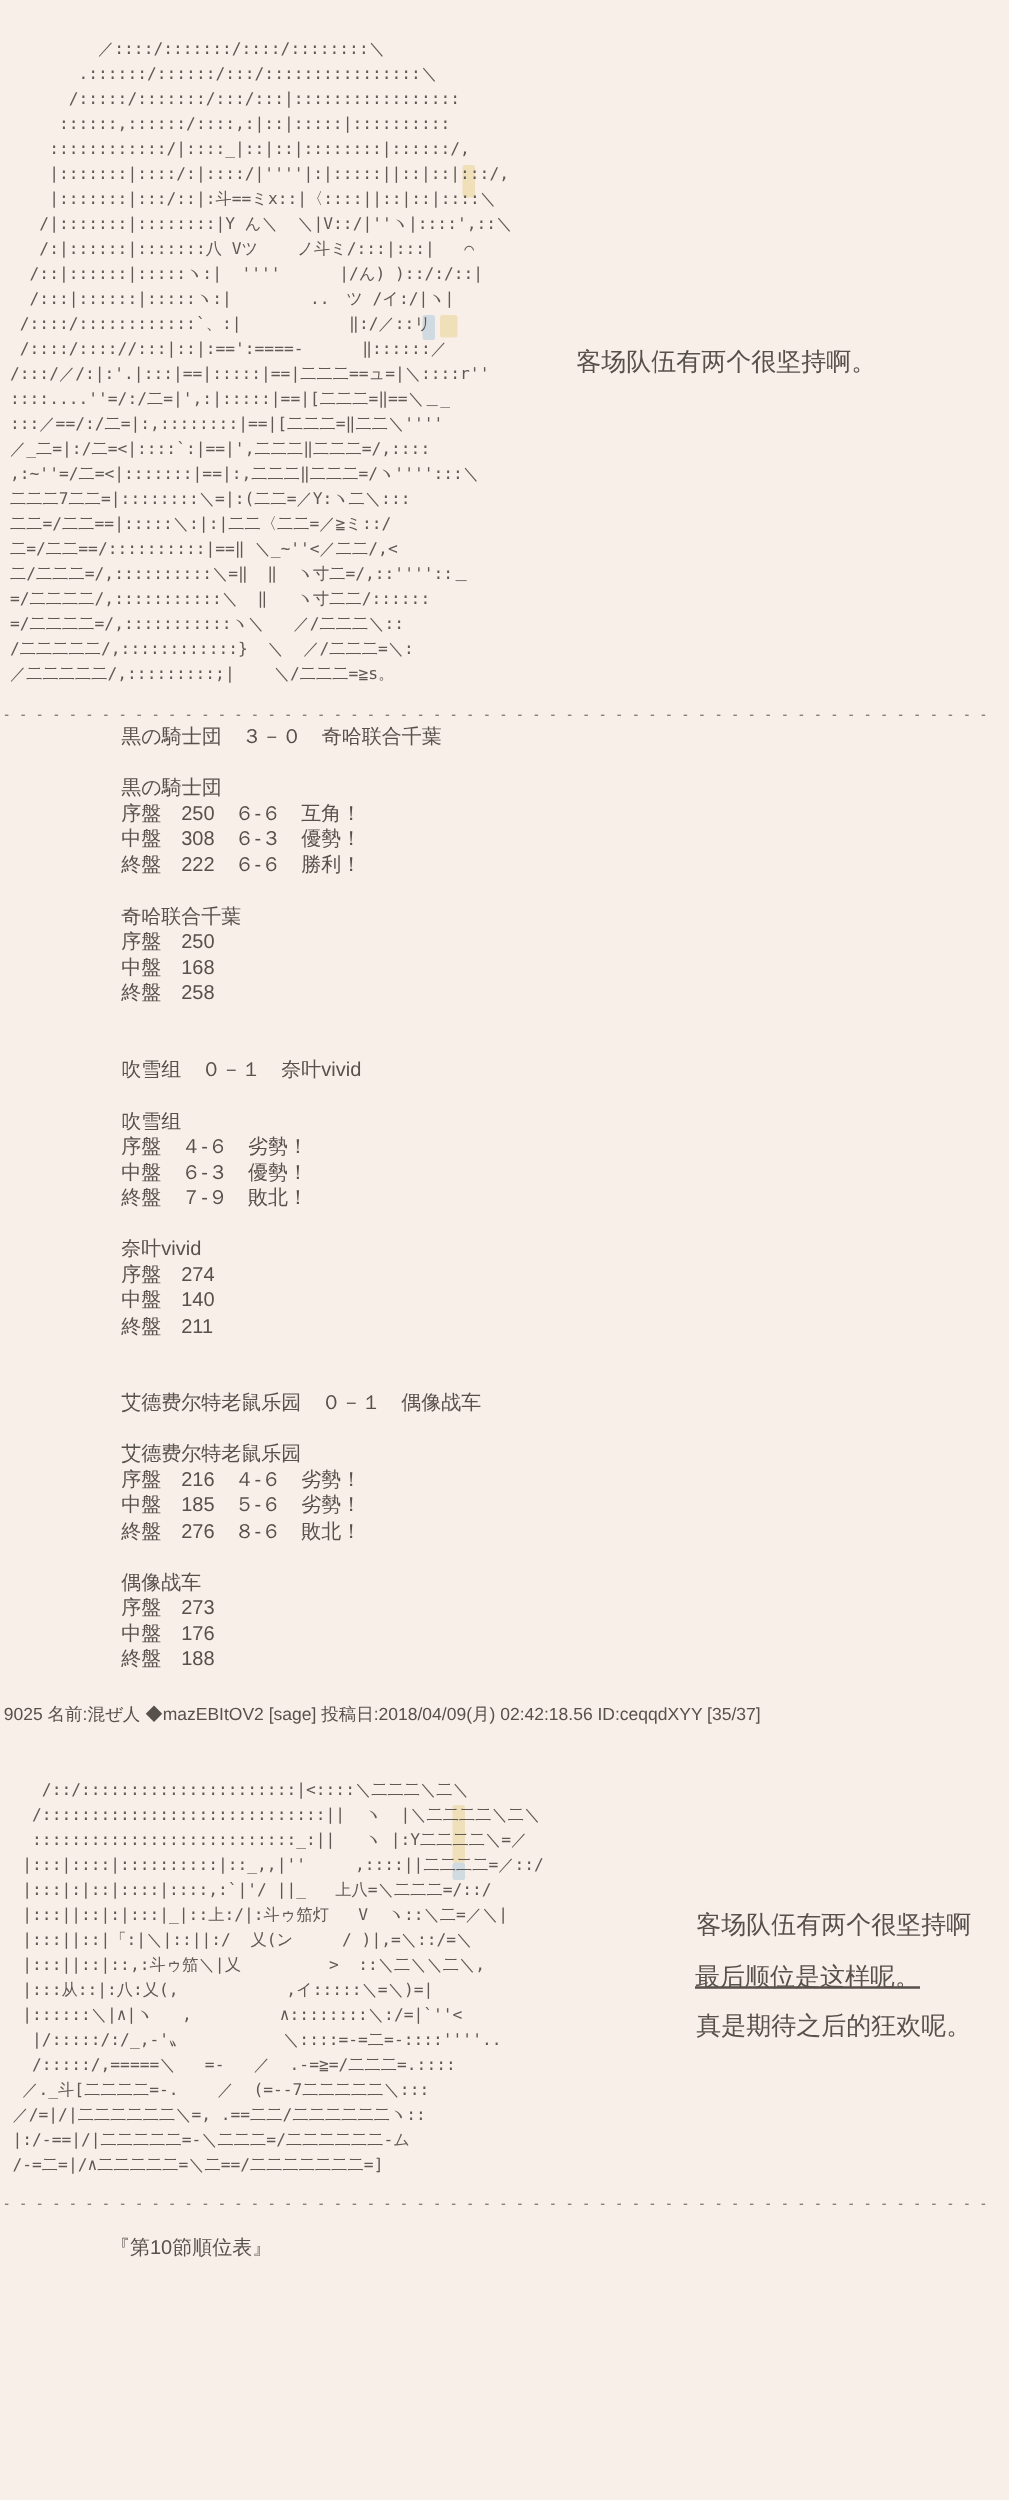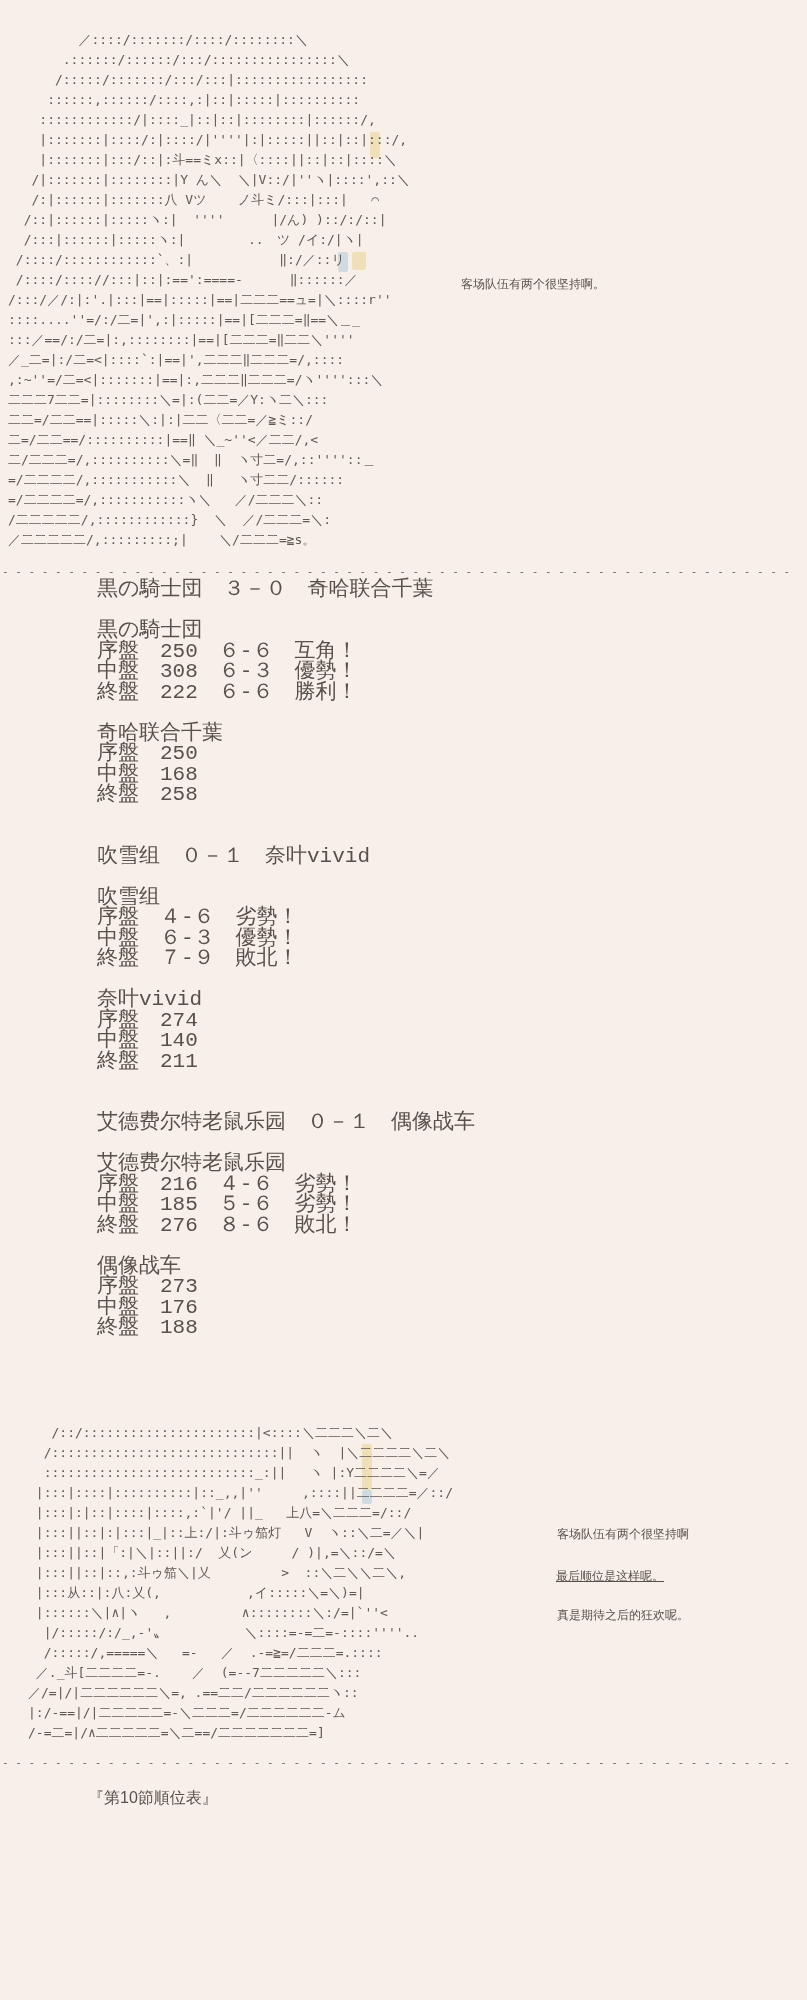--- a/index.html
+++ b/index.html
@@ -1,32 +1,32 @@
 <!DOCTYPE html>
 <html><head>
 <meta charset="utf-8">
 <style>
   html,body{margin:0;padding:0;background:#f9efe9;}
   #page{position:relative;width:807px;height:2000px;overflow:hidden;
         background:#f9efe9;color:#5b554e;font-family:"Liberation Sans",sans-serif;}
   .aa{position:absolute;margin:0;font-family:"DejaVu Sans Mono",monospace;
       font-size:13px;line-height:20px;white-space:pre;color:#5f5953;}
   #aa1{left:8px;top:30px;}
-  #aa2{left:28px;top:1423px;}
-  .speech{position:absolute;font-size:12px;white-space:nowrap;color:#57514b;}
+  #aa2{left:10px;top:1423px;}
+  .speech{position:absolute;font-size:20px;white-space:nowrap;color:#57514b;}
   #speech1{left:461px;top:276px;}
   #speech2a{left:557px;top:1526px;}
   #speech2b{left:556px;top:1568px;text-decoration:underline;}
   #speech2c{left:557px;top:1607px;}
   .sep{position:absolute;left:2px;margin:0;font-family:"DejaVu Sans Mono",monospace;
        font-size:11px;line-height:12px;white-space:pre;color:#6a645d;}
   #sep1{top:566px;}
   #sep2{top:1757px;}
-  .body-text{position:absolute;margin:0;font-size:21px;line-height:20.5px;
-             white-space:pre;color:#57514b;font-family:Liberation Mono, monospace;}
+  .body-text{position:absolute;margin:0;font-size:16px;line-height:20.5px;
+             white-space:pre;color:#57514b;font-family:Liberation Sans, sans-serif;}
   #results{left:97px;top:580px;}
   #post-header{position:absolute;left:3px;top:1363px;font-size:14px;
                white-space:nowrap;color:#57514b;}
   #standings-title{position:absolute;left:88px;top:1788px;font-size:16px;color:#57514b;}
   #standings{left:88px;top:1814px;}
   .accent{position:absolute;opacity:0.55;border-radius:2px;}
   #accent-y1{left:370px;top:132px;width:10px;height:26px;}
   #accent-b1{left:338px;top:252px;width:10px;height:20px;}
   #accent-y2{left:352px;top:252px;width:14px;height:18px;}
   #accent-y3{left:362px;top:1444px;width:10px;height:46px;}
@@ -105,20 +105,21 @@
 艾德费尔特老鼠乐园
 序盤　216　４-６　劣勢！
 中盤　185　５-６　劣勢！
 終盤　276　８-６　敗北！
 
 偶像战车
 序盤　273
 中盤　176
 終盤　188</pre>
 
+  <div id="post-header">9025 名前:混ぜ人 ◆mazEBItOV2 [sage] 投稿日:2018/04/09(月) 02:42:18.56 ID:ceqqdXYY [35/37]</div>
 
   <pre class="aa" id="aa2">   /::/::::::::::::::::::::::|&lt;::::＼二二二＼二＼
   /:::::::::::::::::::::::::::::||  ヽ  |＼二二二二＼二＼
   :::::::::::::::::::::::::::_:||   ヽ |:Y二二二二＼=／
  |:::|::::|::::::::::|::_,,|''     ,::::||二二二二=／::/
  |:::|:|::|::::|::::,:`|'/ ||_   上八=＼二二二=/::/
  |:::||::|:|:::|_|::上:/|:斗ゥ笳灯   V  ヽ::＼二=／＼|
  |:::||::|「:|＼|::||:/  乂(ン     / )|,=＼::/=＼
  |:::||::|::,:斗ゥ笳＼|乂         &gt;  ::＼二＼＼二＼,
  |:::从::|:八:乂(,           ,イ:::::＼=＼)=|

